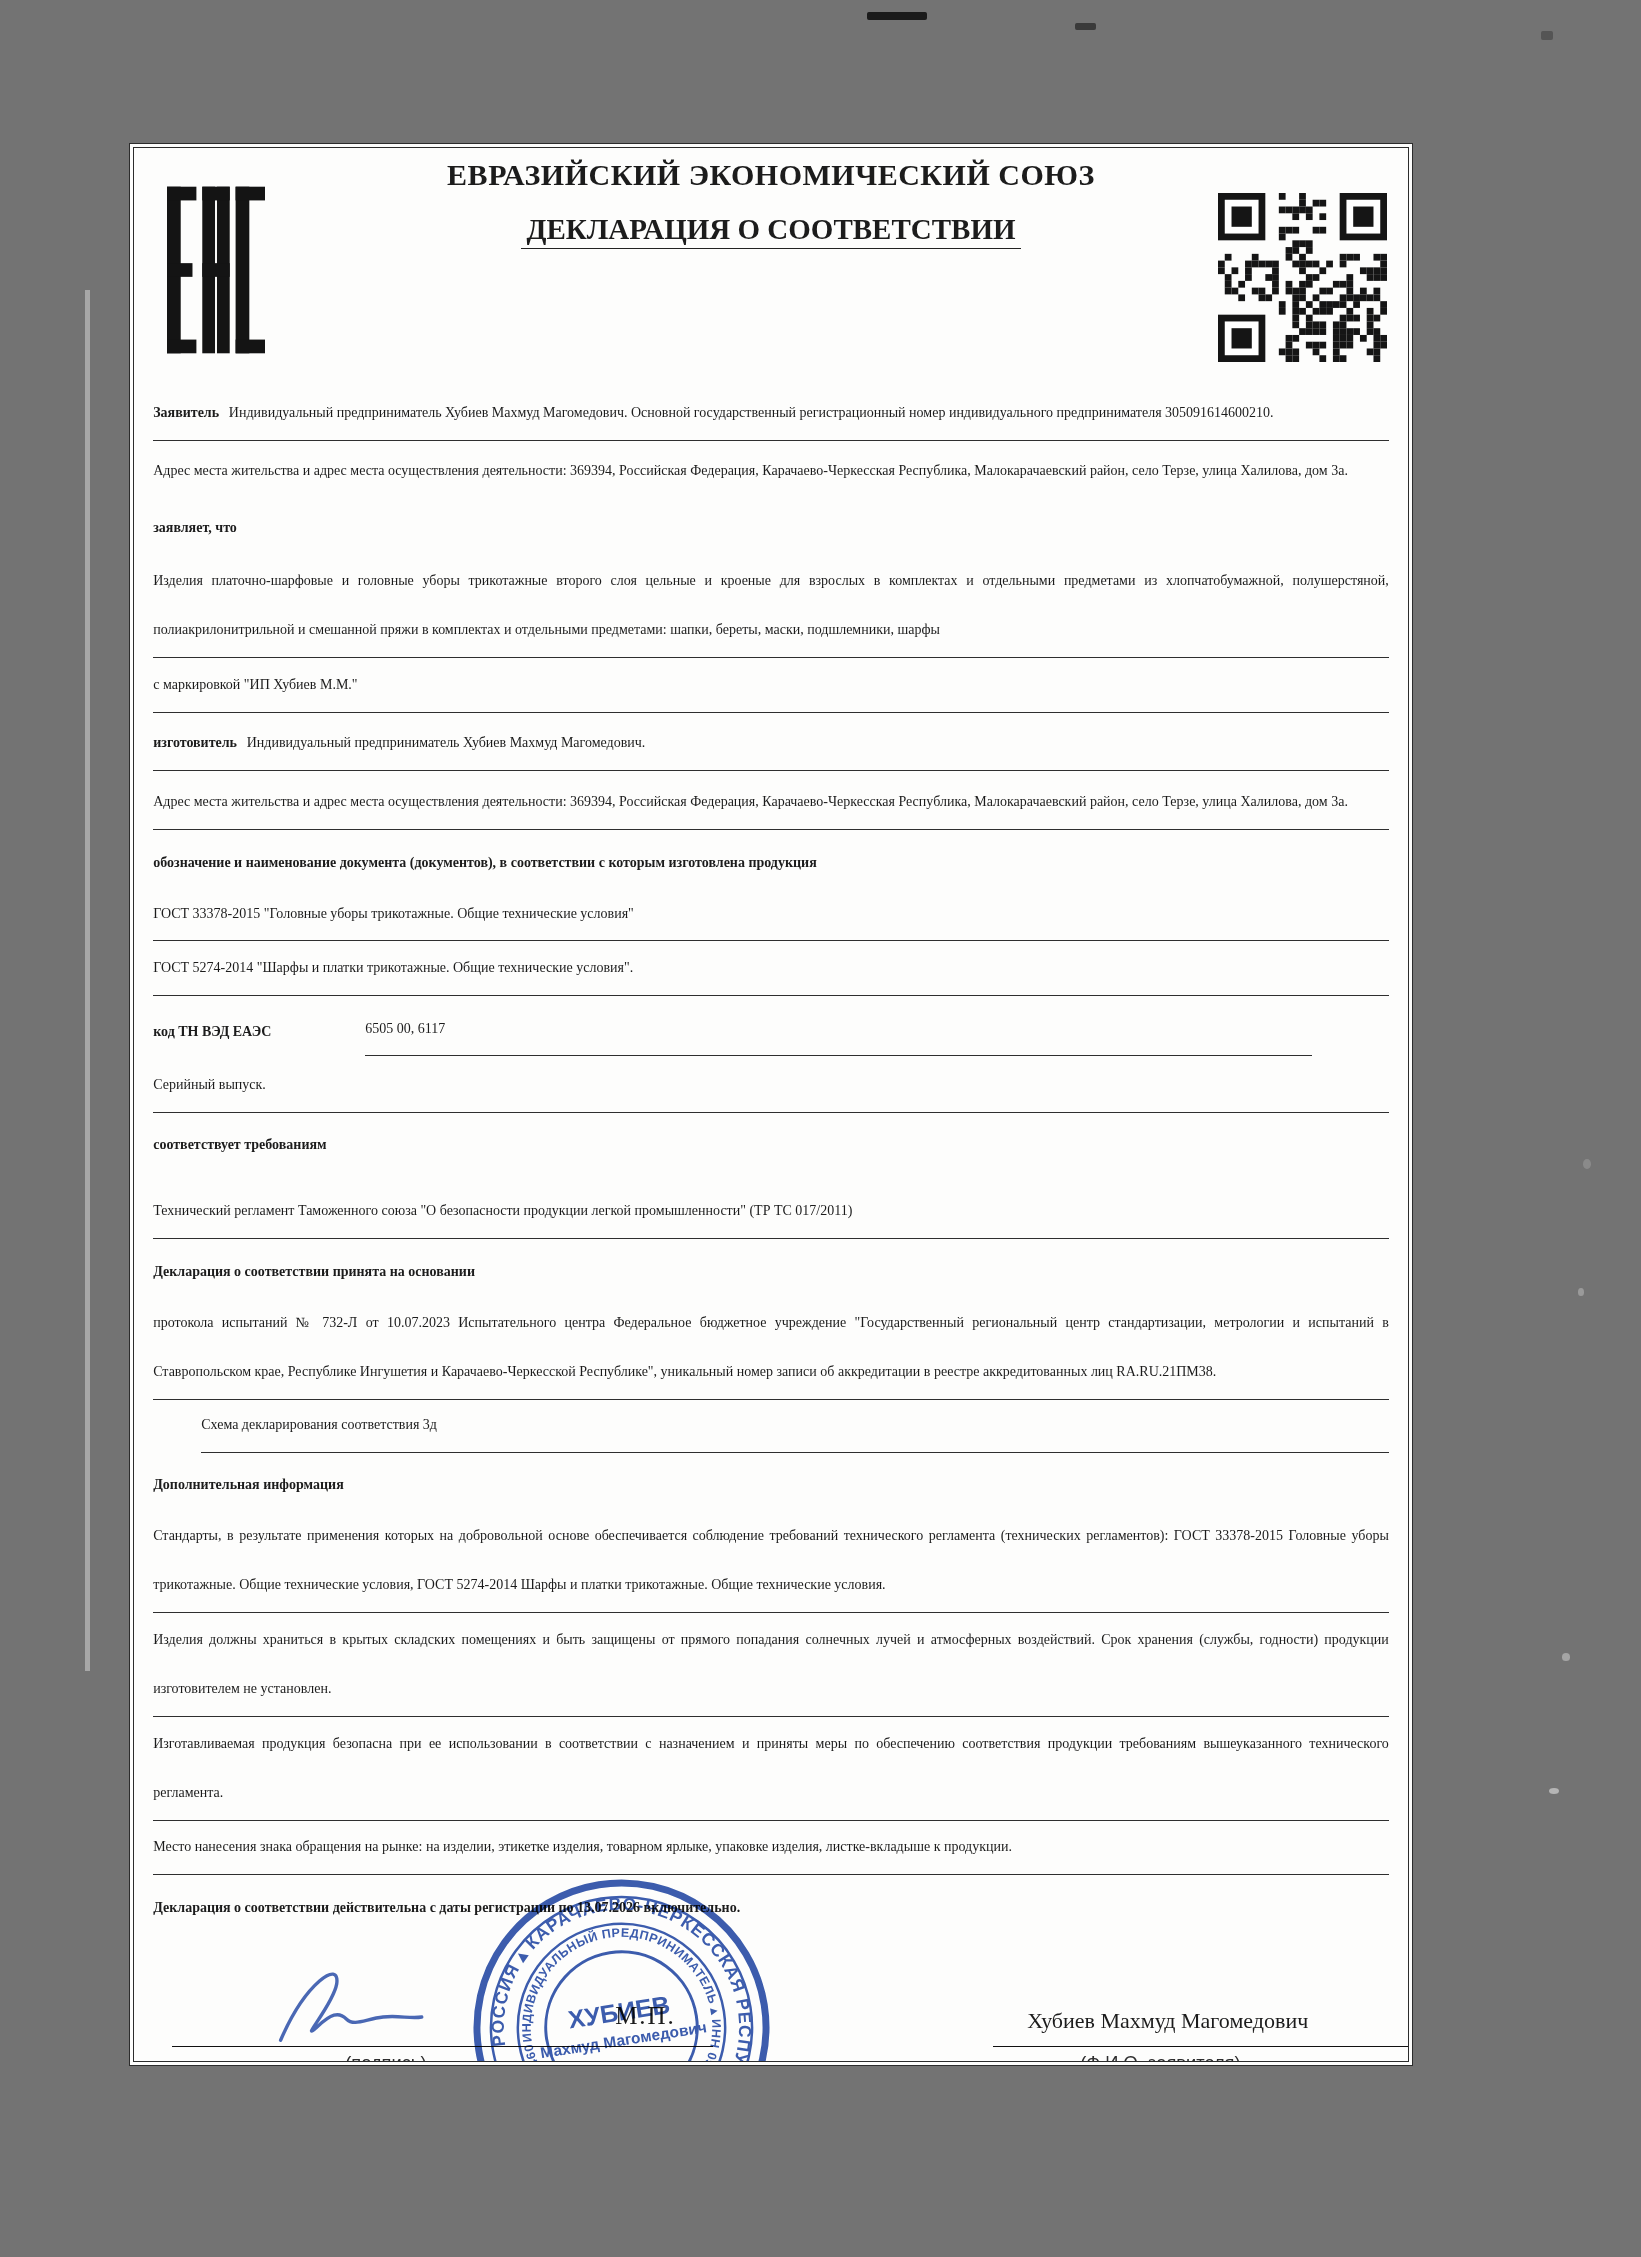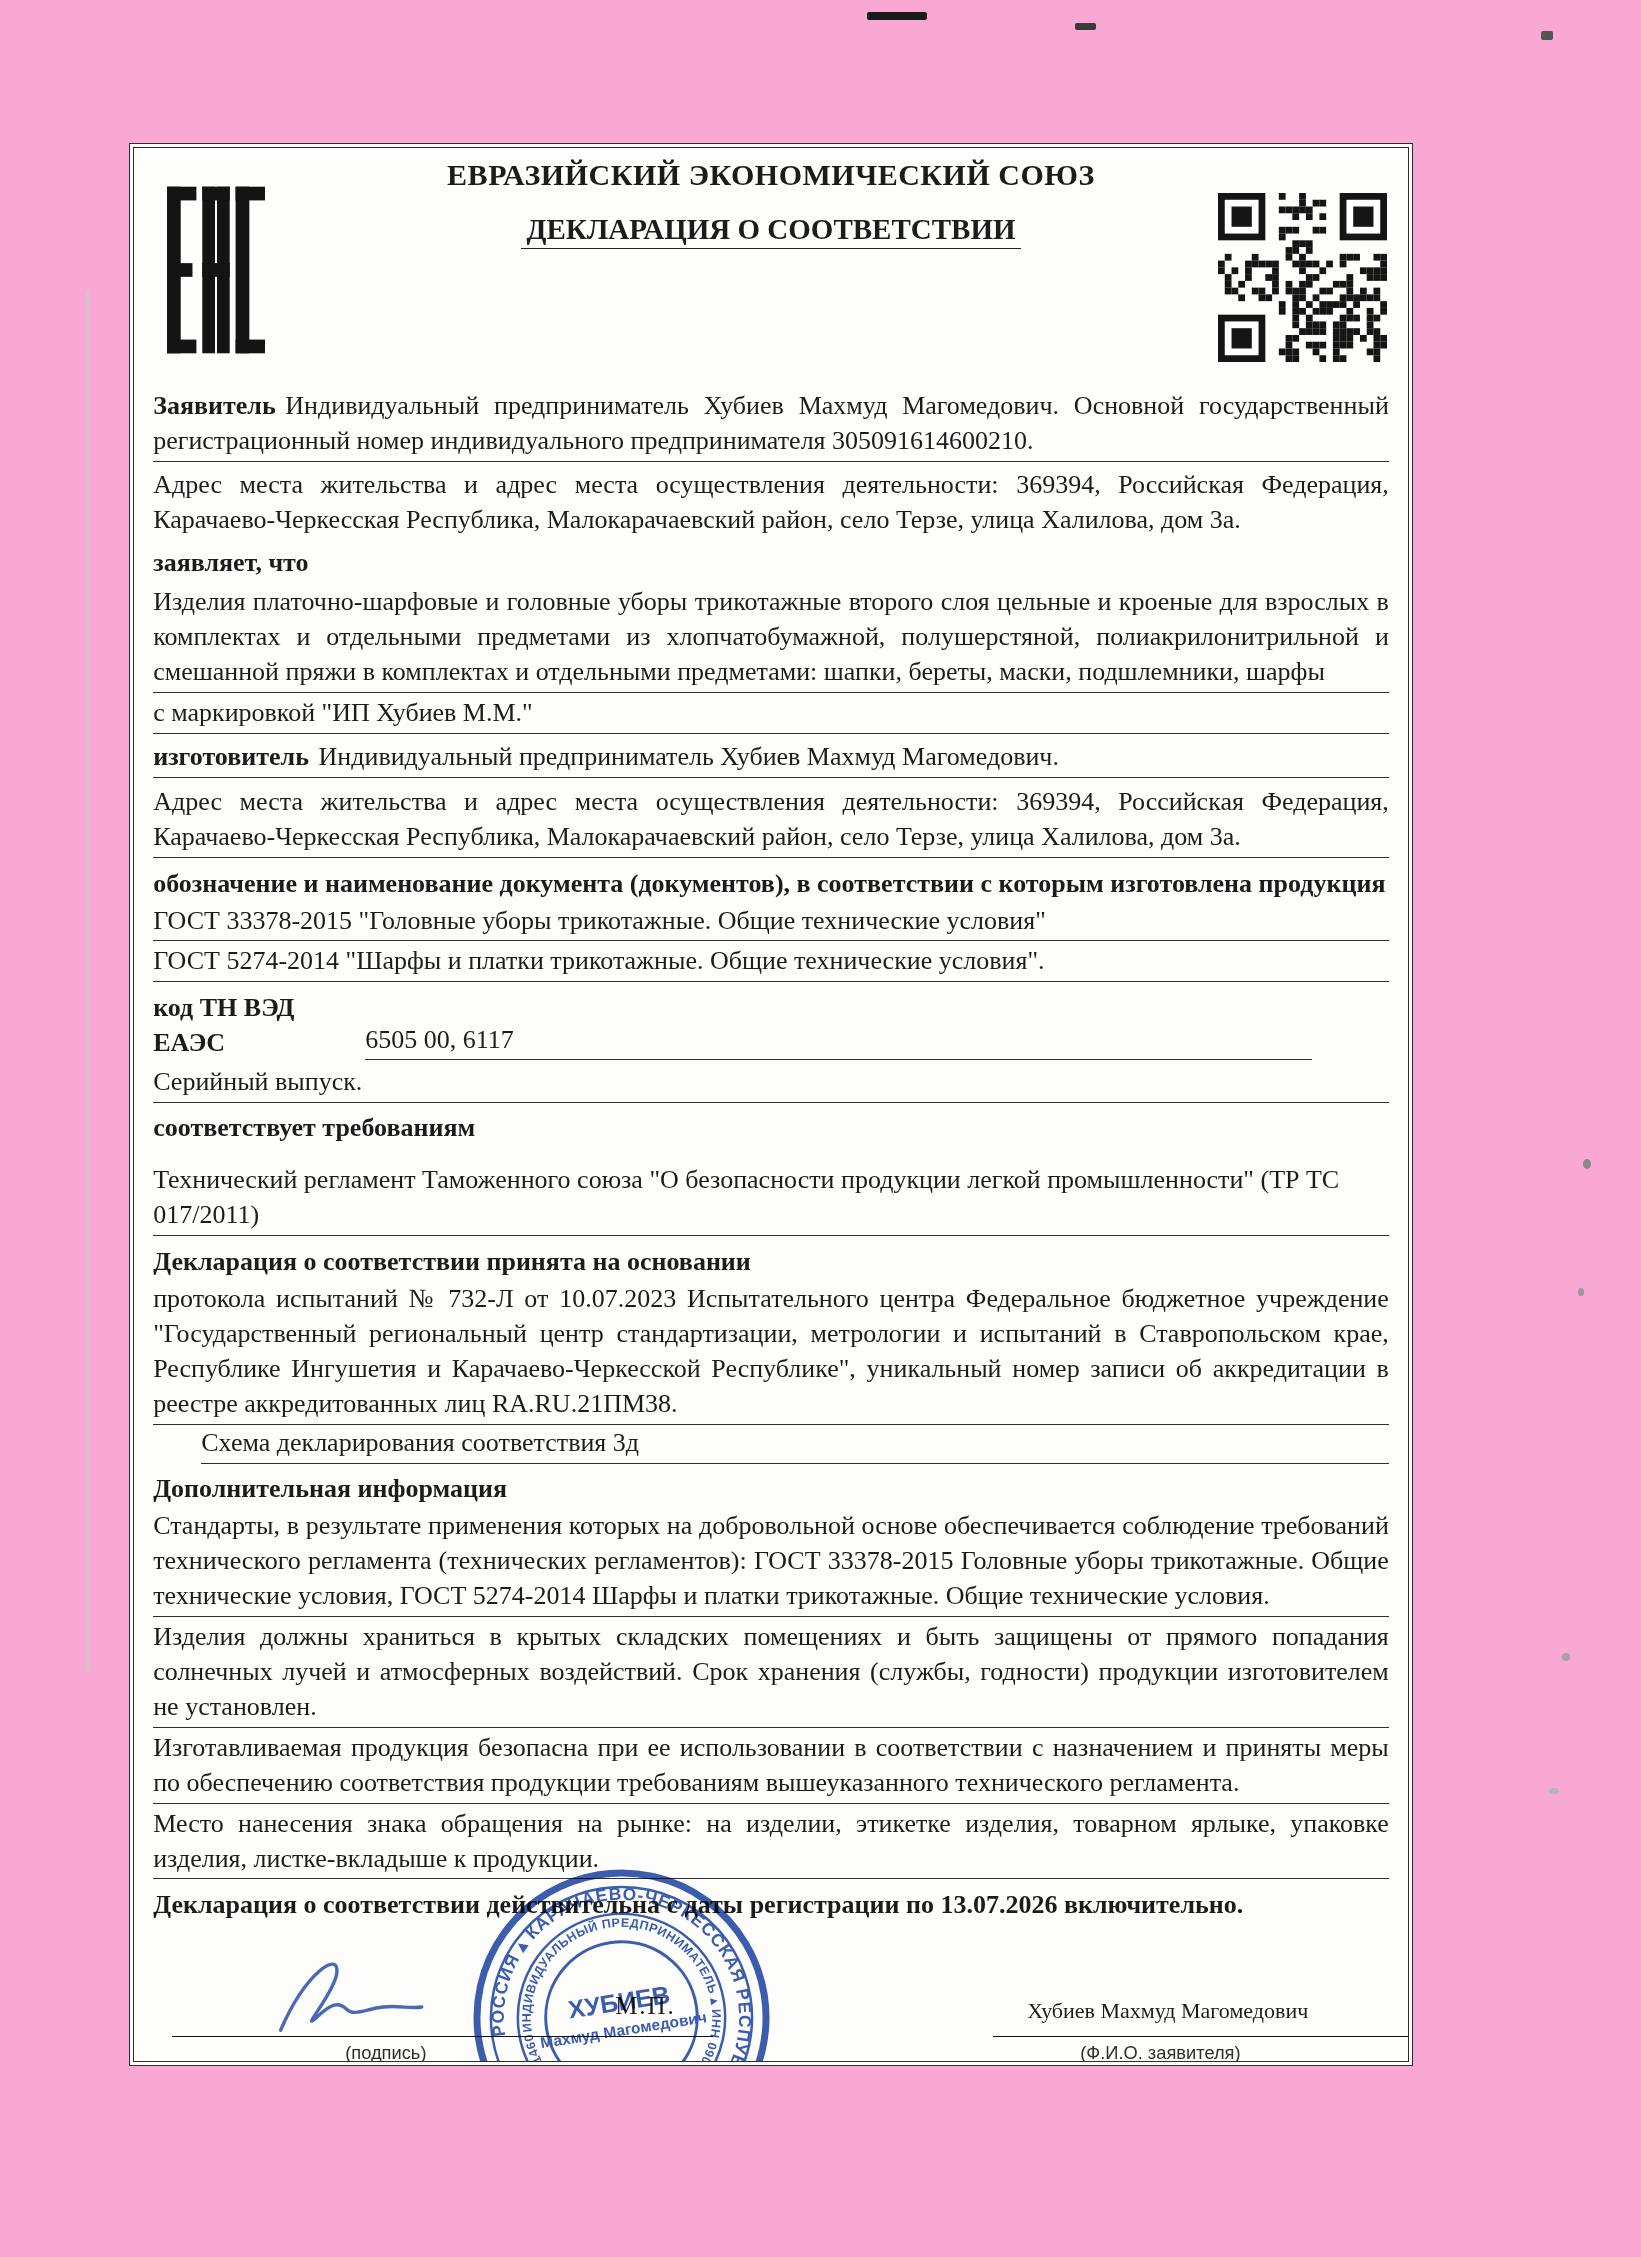--- a/index.html
+++ b/index.html
@@ -1,33 +1,33 @@
 <!DOCTYPE html>
 <html><head>
 <meta charset="utf-8">
 <style>
   html,body{margin:0;padding:0;background:#e9e9e9;}
-  .page{position:relative;width:1641px;height:2257px;background:#f9a8d4;margin:0 auto;overflow:hidden;
+  .page{position:relative;width:1641px;height:2257px;background:#737373;margin:0 auto;overflow:hidden;
         font-family:"Liberation Serif", serif;color:#1c1c1c;}
   .frame{position:absolute;left:129px;top:143px;width:1284px;height:1923px;
          border:1.9px solid #2c2c2c;padding:2.9px;box-sizing:border-box;background:#fdfdfc;}
   .doc{width:100%;height:100%;border:1.9px solid #2c2c2c;box-sizing:border-box;
        padding:3.9px 19.3px 7.7px;display:flex;flex-direction:column;overflow:hidden;position:relative;}
 
   
   .header{position:relative;height:232px;flex:none;}
   .titles{text-align:center;padding-top:5.8px;}
   .t1{font-size:30px;font-weight:bold;letter-spacing:0.5px;}
   .t2{font-size:29px;font-weight:bold;display:inline-block;border-bottom:1.9px solid #222;
       padding:0 5.8px 1.9px;margin-top:3.9px;}
   .eac-logo{position:absolute;left:13.5px;top:33px;width:98px;height:170px;}
   .qr{position:absolute;right:1.9px;top:41px;width:169px;height:169px;}
 
   
-  .row{font-size:26px;line-height:35px;margin:3.9px 0 0;flex:none;}
+  .row{font-size:14px;line-height:49px;margin:3.9px 0 0;flex:none;}
   .hd{font-weight:bold;margin-top:7.7px;}
   .u{border-bottom:1.9px solid #2f2f2f;padding-bottom:2.9px;}
   .j{text-align:justify;}
   .lbl{font-weight:bold;margin-right:9.7px;}
   .inline-row{display:flex;align-items:flex-end;}
   .fill-line{flex:1;border-bottom:1.9px solid #2f2f2f;margin:0 0 6.8px 9.7px;}
   .tn-label{font-weight:bold;width:212px;flex:none;}
   .tn-value{flex:1;border-bottom:1.9px solid #2f2f2f;margin-right:77px;padding-bottom:1.9px;}
   .spacer{flex:1;}
 

